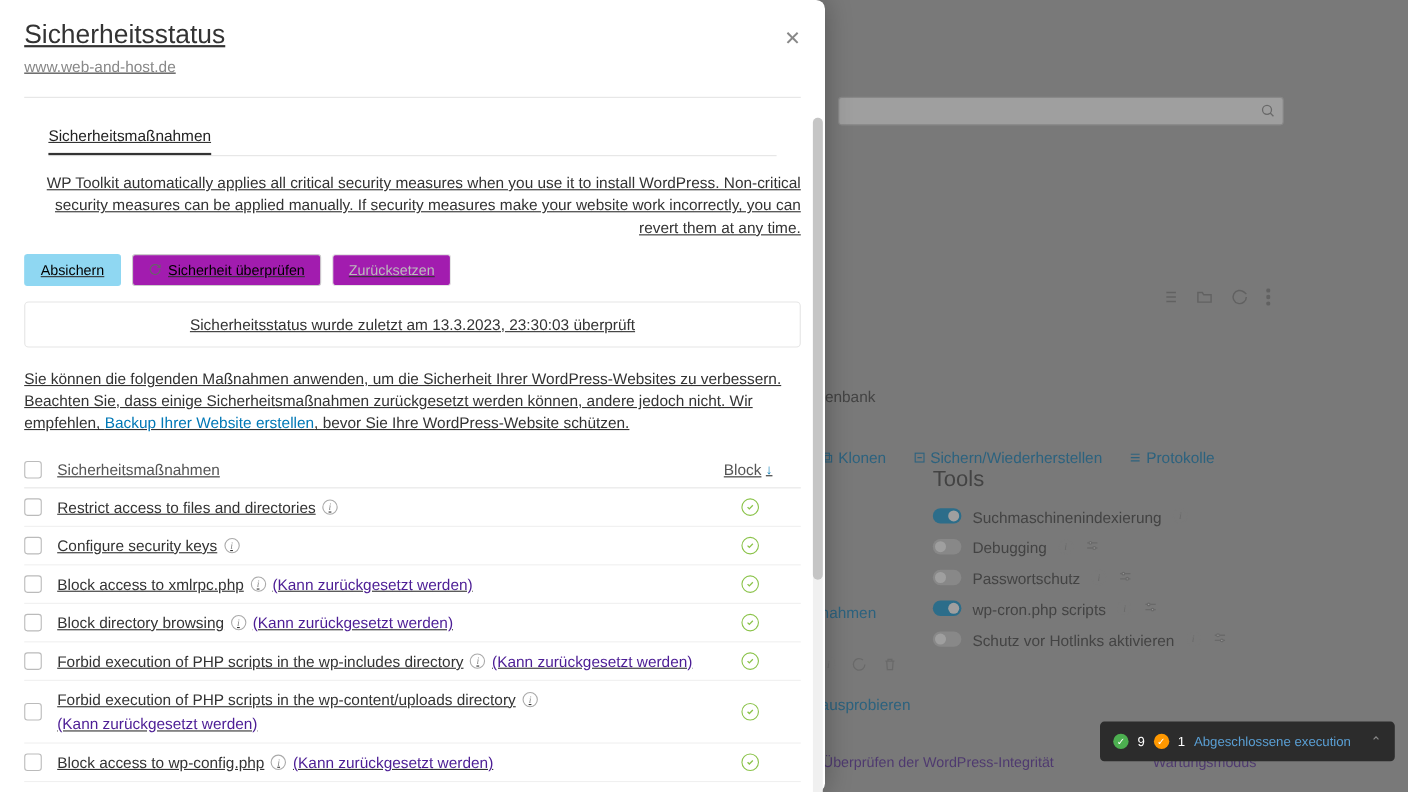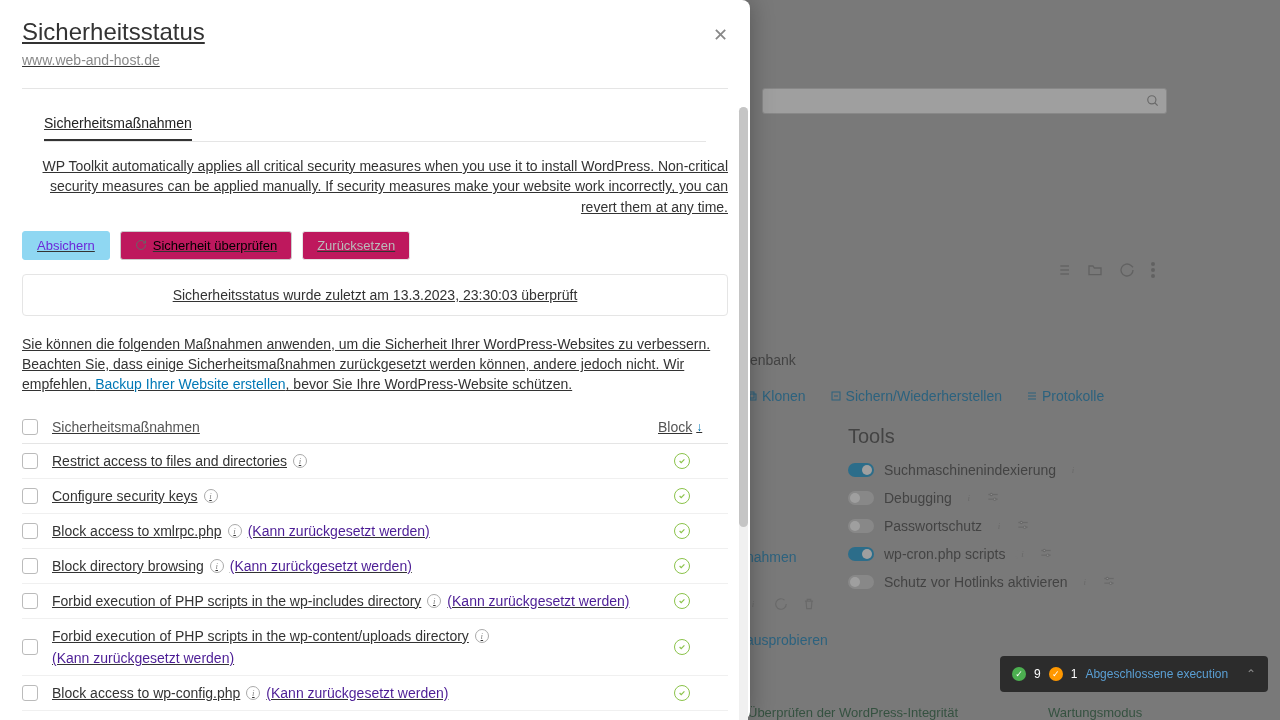--- a/index.html
+++ b/index.html
@@ -6,21 +6,21 @@
 body { font-family: -apple-system, BlinkMacSystemFont, "Segoe UI", Helvetica, Arial, sans-serif; font-size: 14px; color: #333; background: #f5f5f5; width: 1280px; height: 720px; overflow: hidden; position: relative; }
 
 .backdrop { position: absolute; top: 0; left: 0; width: 1280px; height: 720px; background: #aaa; }
 .search-bg { position: absolute; left: 762px; top: 88px; width: 405px; height: 26px; background: #fff; border: 1px solid #ccc; border-radius: 3px; }
 .search-bg svg { position: absolute; right: 6px; top: 5px; }
 .backdrop-toolbar { position: absolute; right: 125px; top: 262px; display: flex; gap: 16px; color: #666;}
 .bg-row { position: absolute; left: 746px; display: flex; gap: 24px; color: #0078b6; font-size: 14px; align-items:center; }
 .bg-row .icn { margin-right: 4px; }
 .tools-panel { position: absolute; left: 848px; top: 425px; width: 280px; }
 .tools-title { font-size: 20px; color: #333; margin-bottom: 14px; font-weight: 500;}
-.tool-row { display: flex; align-items: center; gap: 10px; margin-bottom: 12px; color: #333; font-size: 14px; }
+.tool-row { display: flex; align-items: flex-start; gap: 10px; margin-bottom: 12px; color: #333; font-size: 14px; }
 .toggle { width: 26px; height: 14px; border-radius: 8px; position: relative; }
 .toggle.on { background: #0091d0; }
 .toggle.off { background: #ccc; }
 .toggle::after { content:''; position:absolute; width:10px; height:10px; background:#fff; border-radius:50%; top:2px; }
 .toggle.on::after { right:2px; }
 .toggle.off::after { left:2px; }
 .info-ic { width:14px; height:14px; border:1px solid #aaa; border-radius:50%; display:inline-flex; align-items:center; justify-content:center; font-size:9px; color:#888; font-style: italic; font-family: serif;}
 .bg-dim { position:absolute; top:0; left:0; width:1280px; height:720px; background: rgba(80,80,80,0.55); }
 
 .modal { position: absolute; top: 0; left: 0; width: 750px; height: 720px; background: #fff; border-radius: 0 8px 8px 0; box-shadow: 0 0 24px rgba(0,0,0,0.3); display: flex; flex-direction: column; text-decoration: underline; }
@@ -30,22 +30,22 @@
 .close-ic { position: absolute; right: 22px; top: 24px; cursor: pointer; color: #888; font-size: 18px; }
 .divider { height: 1px; background: #e5e5e5; margin: 8px 22px 0 22px; }
 
 .tabs { display: flex; gap: 22px; padding: 12px 22px 0 22px; border-bottom: 1px solid #e5e5e5; margin: 0 22px; padding-left:0; padding-right:0;}
 .tab { padding-bottom: 8px; font-size: 14px; color: #555; cursor: pointer; }
 .tab.active { color: #222; border-bottom: 2px solid #333; font-weight: 500; }
 
 .modal-body { padding: 14px 22px; overflow-y: auto; flex: 1; position: relative; }
 .desc { font-size: 14px; color: #333; line-height: 1.45; margin-bottom: 14px; text-align: right; }
 .btn-row { display: flex; gap: 10px; margin-bottom: 14px; }
-.btn { padding: 6px 14px; border-radius: 3px; font-size: 13px; border: 1px solid #ccc; background: #be185d; cursor: pointer; display:inline-flex; align-items:center; gap:6px;}
-.btn.primary { background: #8fd7f2; border-color: #8fd7f2; color: #6d28d9; }
+.btn { padding: 6px 14px; border-radius: 3px; font-size: 13px; border: 1px solid #ccc; background: #a21caf; cursor: pointer; display:inline-flex; align-items:center; gap:6px;}
+.btn.primary { background: #8fd7f2; border-color: #8fd7f2; color: #000000; }
 .btn.disabled { color: #bbb; border-color: #e5e5e5; cursor: default; }
 .status-box { border: 1px solid #e5e5e5; border-radius: 4px; padding: 12px; text-align: center; font-size: 14px; color: #333; margin-bottom: 18px; }
 .desc2 { font-size: 14px; color: #333; line-height: 1.45; margin-bottom: 16px; }
 .link { color: #0078b6; text-align: right; }
 
 .table-head { display: flex; align-items: center; padding: 8px 0; border-bottom: 1px solid #e5e5e5; font-size: 14px; color: #555; }
 .chk { width: 16px; height: 16px; border: 1px solid #bbb; border-radius: 3px; margin-right: 14px; flex-shrink: 0; }
 .th-name { flex: 1; }
 .th-status { width: 70px; text-align: left; display:flex; align-items:center; gap:4px;}
 .sort-arrow { color: #0078b6; font-size:12px;}
@@ -58,21 +58,21 @@
 .scrolltrack { position:absolute; right: -11px; top: 80px; width: 9px; height: 430px; background: #f0f0f0; border-radius: 5px;}
 .scrollthumb { position:absolute; right: -11px; top: 80px; width: 9px; height: 280px; background: #c5c5c5; border-radius: 5px;}
 
 .toast { position: absolute; right: 12px; bottom: 28px; width: 268px; height: 36px; background: #2c2c2c; border-radius: 4px; display: flex; align-items: center; padding: 0 12px; gap: 8px; color: #ccc; font-size: 12px;}
 .dot-g { width:14px; height:14px; border-radius:50%; background:#4caf50; color:#fff; display:inline-flex; align-items:center; justify-content:center; font-size:9px;}
 .dot-o { width:14px; height:14px; border-radius:50%; background:#ff9800; color:#fff; display:inline-flex; align-items:center; justify-content:center; font-size:9px;}
 .toast .cnt { color:#fff; }
 .toast .txt { color:#5a9fd4; flex:1; }
 .toast .chev { color:#888; }
 
-.bottom-links { position:absolute; left: 748px; bottom: 0; color:#14532d; font-size:13px; display:flex; gap: 90px;}
+.bottom-links { position:absolute; left: 748px; bottom: 20px; color:#4c1d95; font-size:13px; display:flex; gap: 90px;}
 </style>
 </head>
 <body>
 
 <div class="backdrop">
   <div class="search-bg">
     <svg width="14" height="14" viewBox="0 0 24 24" fill="none" stroke="#888" stroke-width="2">
         <circle cx="10" cy="10" r="7"></circle>
         <line x1="20" y1="20" x2="15" y2="15"></line>
       </svg>
@@ -92,21 +92,21 @@
     <svg width="16" height="16" viewBox="0 0 24 24" fill="none" stroke="#777" stroke-width="2">
         <path d="M21 12a9 9 0 1 1-3-6.7L21 8"></path>
       </svg>
     <svg width="4" height="16" viewBox="0 0 4 16" fill="#777">
         <circle cx="2" cy="2" r="2"></circle>
         <circle cx="2" cy="8" r="2"></circle>
         <circle cx="2" cy="14" r="2"></circle>
       </svg>
   </div>
   <div style="position:absolute; left:746px; top:352px; color:#333;">tenbank</div>
-  <div class="bg-row" style="top:388px;">
+  <div class="bg-row" style="top:408px;">
     <span><svg class="icn" width="12" height="12" viewBox="0 0 24 24" fill="none" stroke="#0078b6" stroke-width="2" style="vertical-align:-1px">
           <rect x="8" y="8" width="12" height="12"></rect>
           <rect x="4" y="4" width="12" height="12"></rect>
         </svg><span>Klonen</span></span>
     <span><svg class="icn" width="12" height="12" viewBox="0 0 24 24" fill="none" stroke="#0078b6" stroke-width="2" style="vertical-align:-1px">
           <rect x="4" y="4" width="16" height="16"></rect>
           <path d="M8 12h8"></path>
         </svg><span>Sichern/Wiederherstellen</span></span>
     <span><svg class="icn" width="12" height="12" viewBox="0 0 24 24" fill="none" stroke="#0078b6" stroke-width="2" style="vertical-align:-1px">
           <line x1="4" y1="6" x2="20" y2="6"></line>

